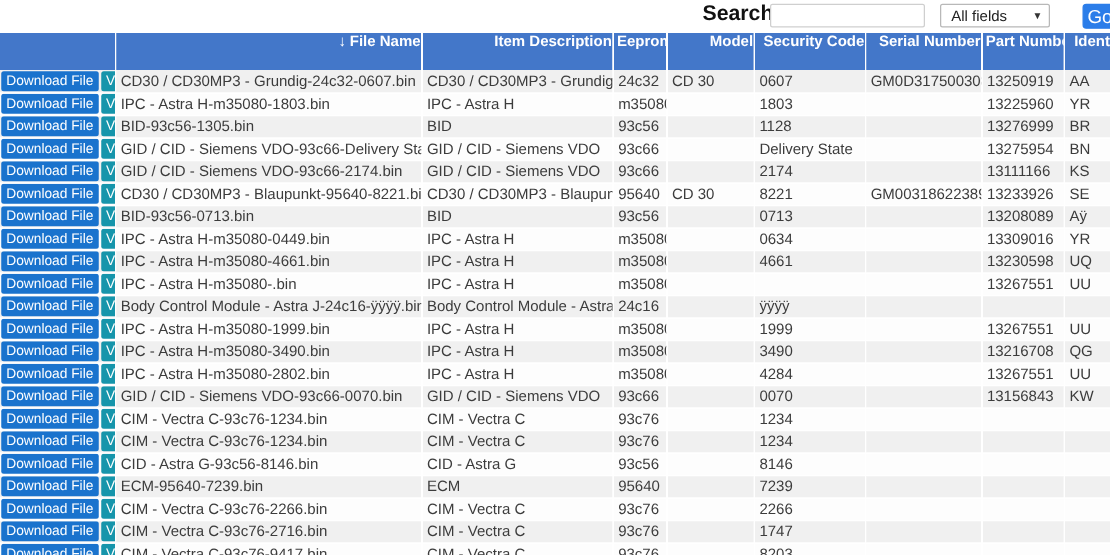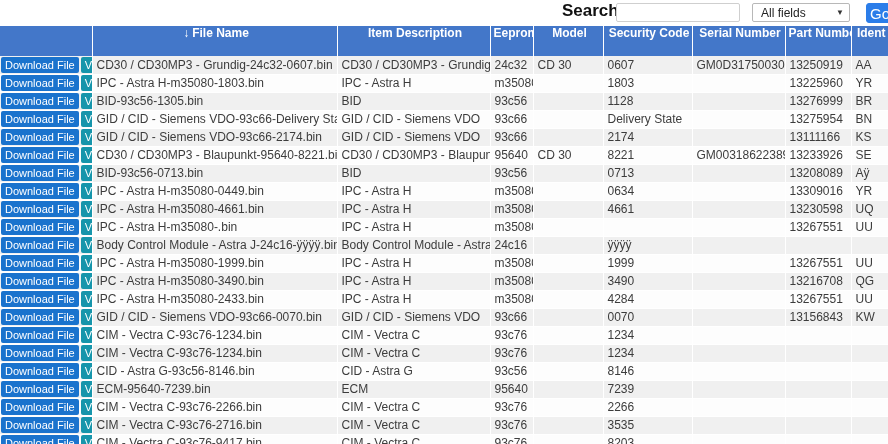--- a/index.html
+++ b/index.html
@@ -18,21 +18,21 @@
   }
   .search-input {
     position: absolute; left: 616px; top: 3px;
     width: 124px; height: 19px;
     border: 1px solid #cfcfcf; border-radius: 2px;
     font-size: 12px; padding: 0 3px; outline: none;
     font-family: "Liberation Sans", sans-serif;
   }
   .field-select {
     position: absolute; left: 752px; top: 3px;
-    width: 98px; height: 19px;
+    width: 88px; height: 19px;
     border: 1px solid #b8b8b8; border-radius: 2px;
     background: #fff; font-size: 12px; color: #222;
     display: flex; align-items: center;
     padding-left: 8px; cursor: default;
   }
   .field-select .caret {
     position: absolute; right: 5px; top: 5px;
     font-size: 8px; color: #333; line-height: 8px;
   }
   .go-button {
@@ -41,21 +41,21 @@
     background: #2b7de9; color: #fff;
     border: 1px solid #2b7de9; border-radius: 3px;
     font-size: 15px; line-height: 17px; text-align: center;
     cursor: pointer; font-family: "Liberation Sans", sans-serif;
     padding: 0;
   }
   
   table { border-collapse: collapse; table-layout: fixed; width: 888px; }
   th {
     background: #4377c9; color: #fff;
-    font-size: 12px; font-weight: bold; text-align: center;
+    font-size: 12px; font-weight: bold; text-align: right;
     height: 19px; padding: 0 0 16px 3px;
     border-right: 1px solid #fff;
     white-space: nowrap; overflow: hidden;
     cursor: pointer;
   }
   th:last-child { border-right: none; }
   td {
     height: 18px; font-size: 12px; color: #3c3c3c;
     padding: 0 0 0 4px;
     border-right: 1px solid #fff;
@@ -286,21 +286,21 @@
       <td></td>
       <td>3490</td>
       <td></td>
       <td>13216708</td>
       <td>QG</td>
     </tr>
         <tr class="even">
       <td class="btn-cell">
         <button class="row-btn btn-download">Download File</button><button class="row-btn btn-view">View</button>
       </td>
-      <td>IPC - Astra H-m35080-2433.bin</td>
+      <td>IPC - Astra H-m35080-2802.bin</td>
       <td>IPC - Astra H</td>
       <td>m35080</td>
       <td></td>
       <td>4284</td>
       <td></td>
       <td>13267551</td>
       <td>UU</td>
     </tr>
         <tr class="odd">
       <td class="btn-cell">
@@ -381,21 +381,21 @@
       <td></td>
     </tr>
         <tr class="odd">
       <td class="btn-cell">
         <button class="row-btn btn-download">Download File</button><button class="row-btn btn-view">View</button>
       </td>
       <td>CIM - Vectra C-93c76-2716.bin</td>
       <td>CIM - Vectra C</td>
       <td>93c76</td>
       <td></td>
-      <td>3535</td>
+      <td>1747</td>
       <td></td>
       <td></td>
       <td></td>
     </tr>
         <tr class="even">
       <td class="btn-cell">
         <button class="row-btn btn-download">Download File</button><button class="row-btn btn-view">View</button>
       </td>
       <td>CIM - Vectra C-93c76-9417.bin</td>
       <td>CIM - Vectra C</td>

